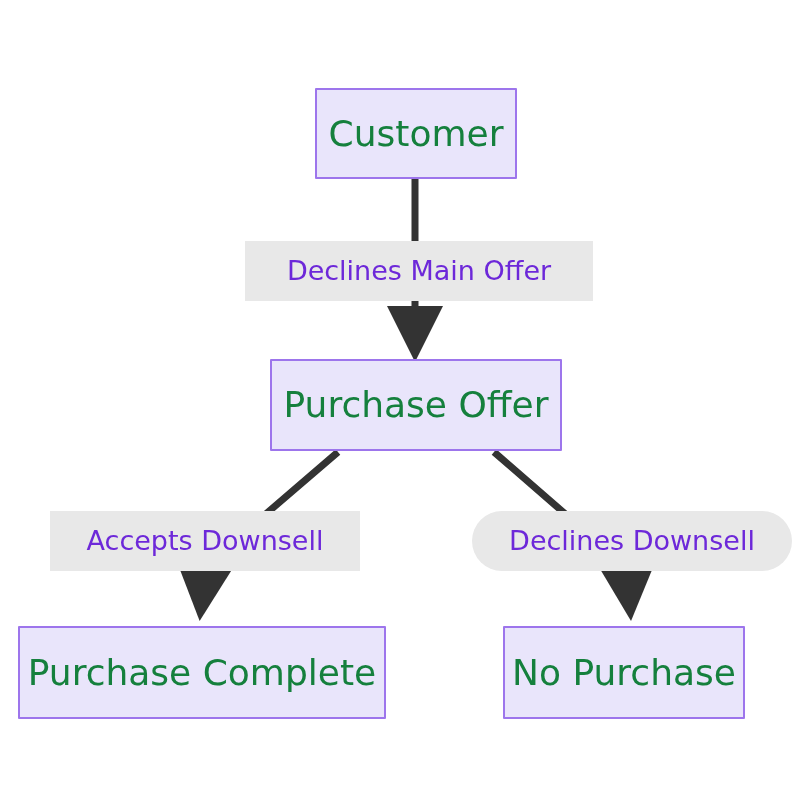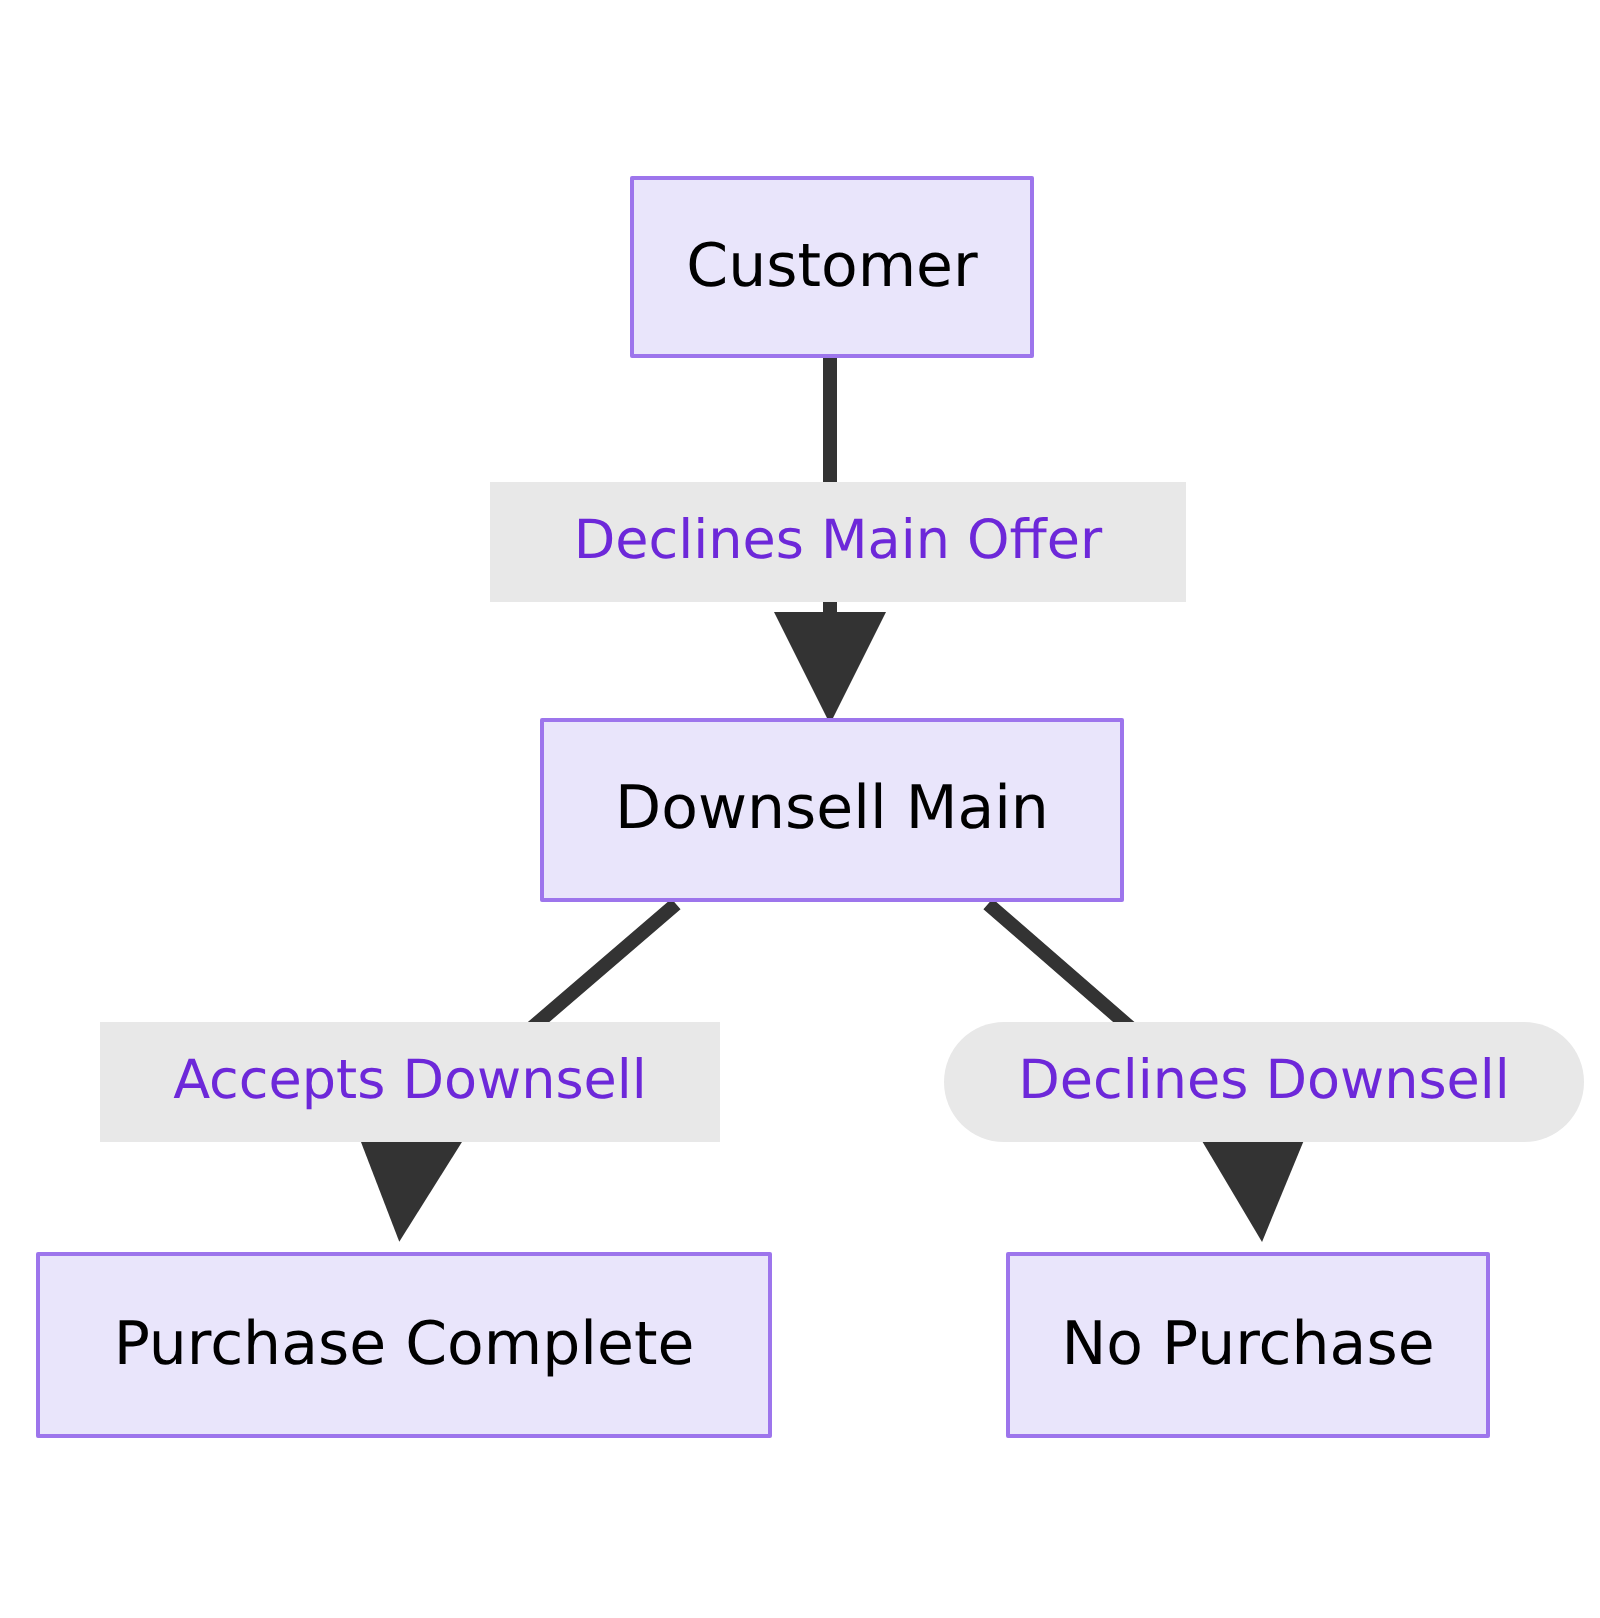--- a/index.html
+++ b/index.html
@@ -30,22 +30,22 @@
     border-radius: 1px;
     display: flex;
     align-items: center;
     justify-content: center;
     color: #2b2b2b;
     font-size: 30px;
     line-height: 1;
     white-space: nowrap;
   }
   .node-label {
-    color: #000000;
-    font-size: 30px;
+    color: #15803d;
+    font-size: 36px;
   }
   .edge-label {
     position: absolute;
     background: #e8e8e8;
     color: #6d28d9;
     font-size: 27px;
     line-height: 1;
     padding: 6px 4px 8px 4px;
     white-space: nowrap;
     display: flex;
@@ -81,21 +81,21 @@
     <path d="M 338 452 L 253 525 Q 205 566 201 607" fill="none" stroke="#333333" stroke-width="7" marker-end="url(#arrowhead)"></path>
 
     <path d="M 494 452 L 578 525 Q 627 566 630 607" fill="none" stroke="#333333" stroke-width="7" marker-end="url(#arrowhead)"></path>
   </svg>
 
   <div class="node" id="node-customer">
     <span class="node-label">Customer</span>
   </div>
 
   <div class="node" id="node-downsell-offer">
-    <span class="node-label">Downsell Main</span>
+    <span class="node-label">Purchase Offer</span>
   </div>
 
   <div class="node" id="node-no-purchase">
     <span class="node-label">No Purchase</span>
   </div>
 
   <div class="node" id="node-purchase-complete">
     <span class="node-label">Purchase Complete</span>
   </div>
 

